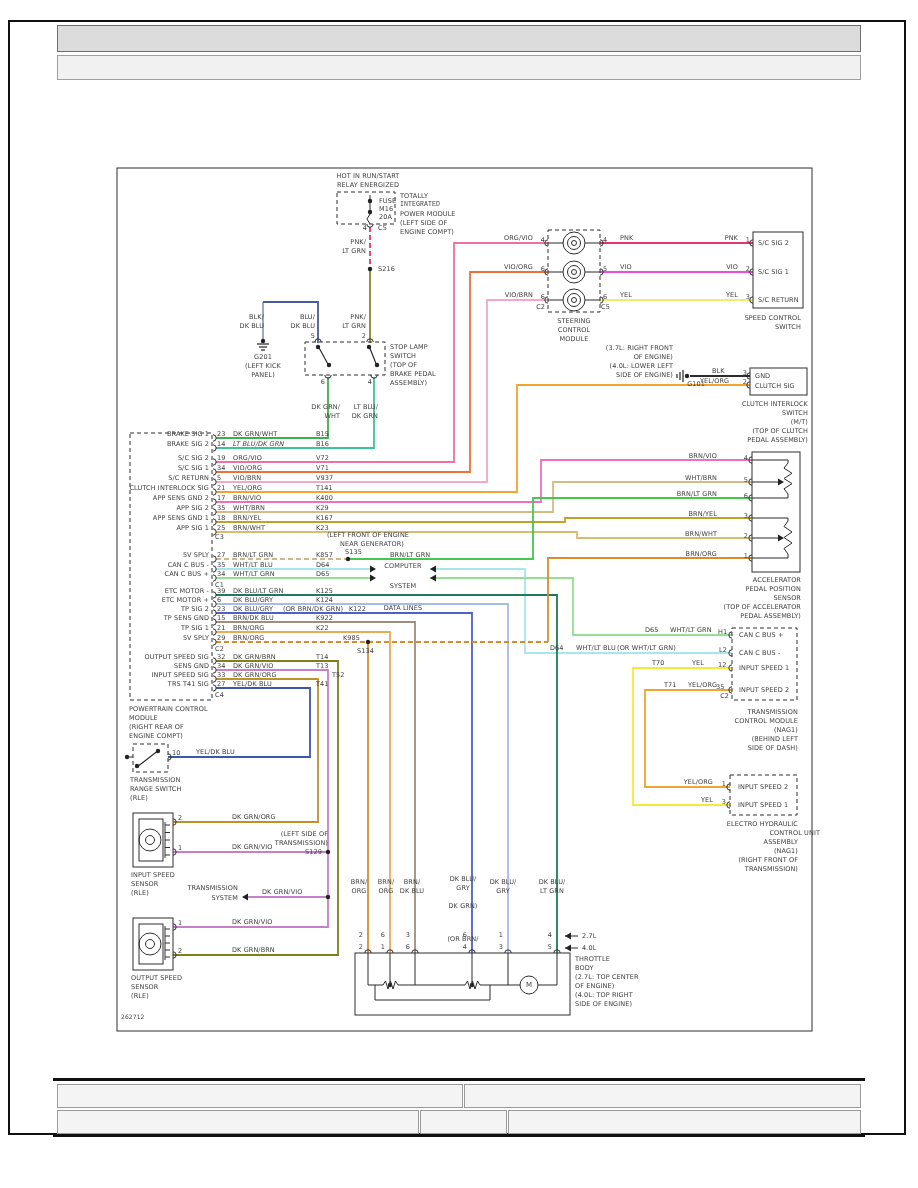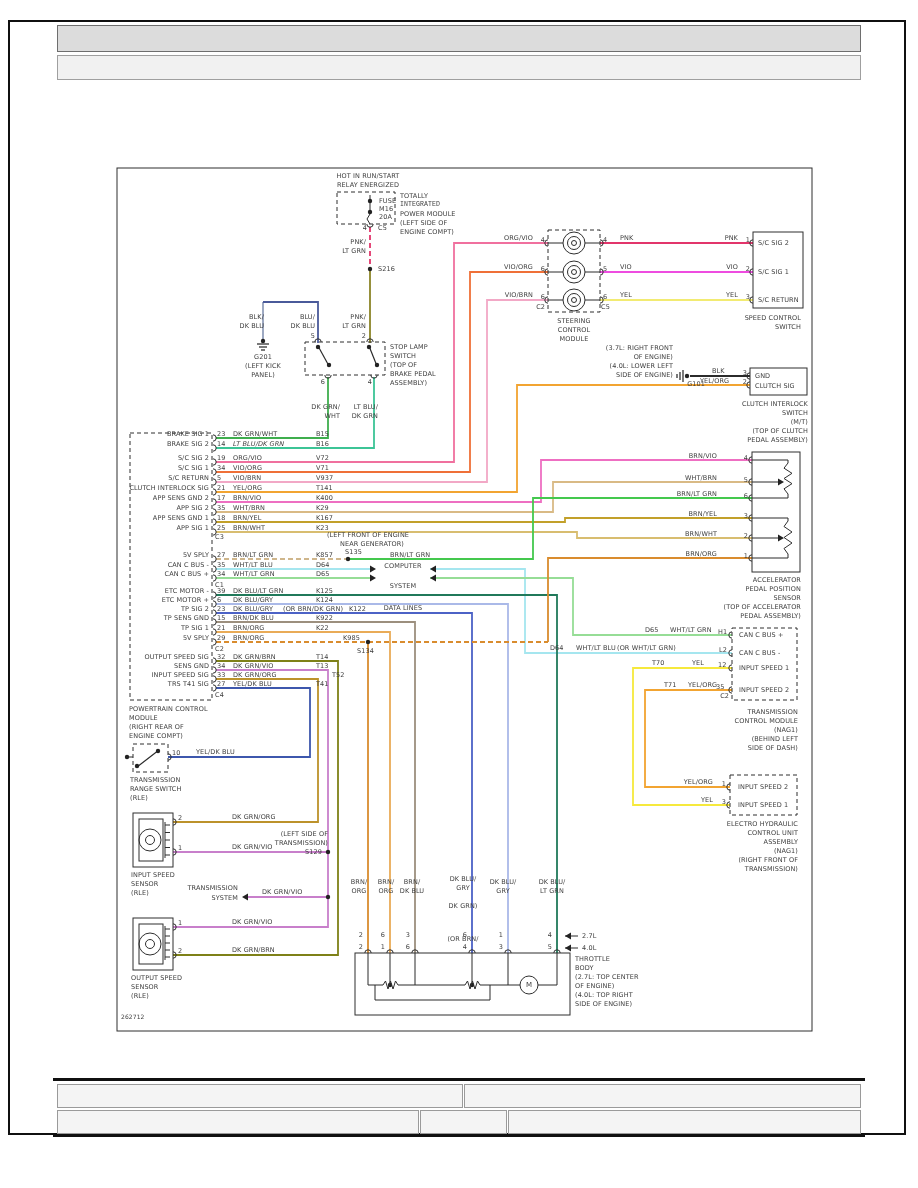--- a/index.html
+++ b/index.html
@@ -469,21 +469,21 @@
       <span class="t tr" style="left: 798px; top: 726px;">(NAG1)</span>
       <span class="t tr" style="left: 798px; top: 735px;">(BEHIND LEFT</span>
       <span class="t tr" style="left: 798px; top: 744px;">SIDE OF DASH)</span>
       <span class="t tr" style="left: 713px; top: 778px;">YEL/ORG</span>
       <span class="t tr" style="left: 726px; top: 780px;">1</span>
       <span class="t tr" style="left: 713px; top: 796px;">YEL</span>
       <span class="t tr" style="left: 726px; top: 798px;">3</span>
       <span class="t " style="left: 738px; top: 783px;">INPUT SPEED 2</span>
       <span class="t " style="left: 738px; top: 801px;">INPUT SPEED 1</span>
       <span class="t tr" style="left: 798px; top: 820px;">ELECTRO HYDRAULIC</span>
-      <span class="t tr" style="left: 798px; top: 829px;">CONTROL UNIT</span>
+      <span class="t tr" style="left: 820px; top: 829px;">CONTROL UNIT</span>
       <span class="t tr" style="left: 798px; top: 838px;">ASSEMBLY</span>
       <span class="t tr" style="left: 798px; top: 847px;">(NAG1)</span>
       <span class="t tr" style="left: 798px; top: 856px;">(RIGHT FRONT OF</span>
       <span class="t tr" style="left: 798px; top: 865px;">TRANSMISSION)</span>
       <span class="t " style="left: 172px; top: 749px;">10</span>
       <span class="t " style="left: 196px; top: 748px;">YEL/DK BLU</span>
       <span class="t " style="left: 130px; top: 776px;">TRANSMISSION</span>
       <span class="t " style="left: 130px; top: 785px;">RANGE SWITCH</span>
       <span class="t " style="left: 130px; top: 794px;">(RLE)</span>
       <span class="t " style="left: 178px; top: 814px;">2</span>

